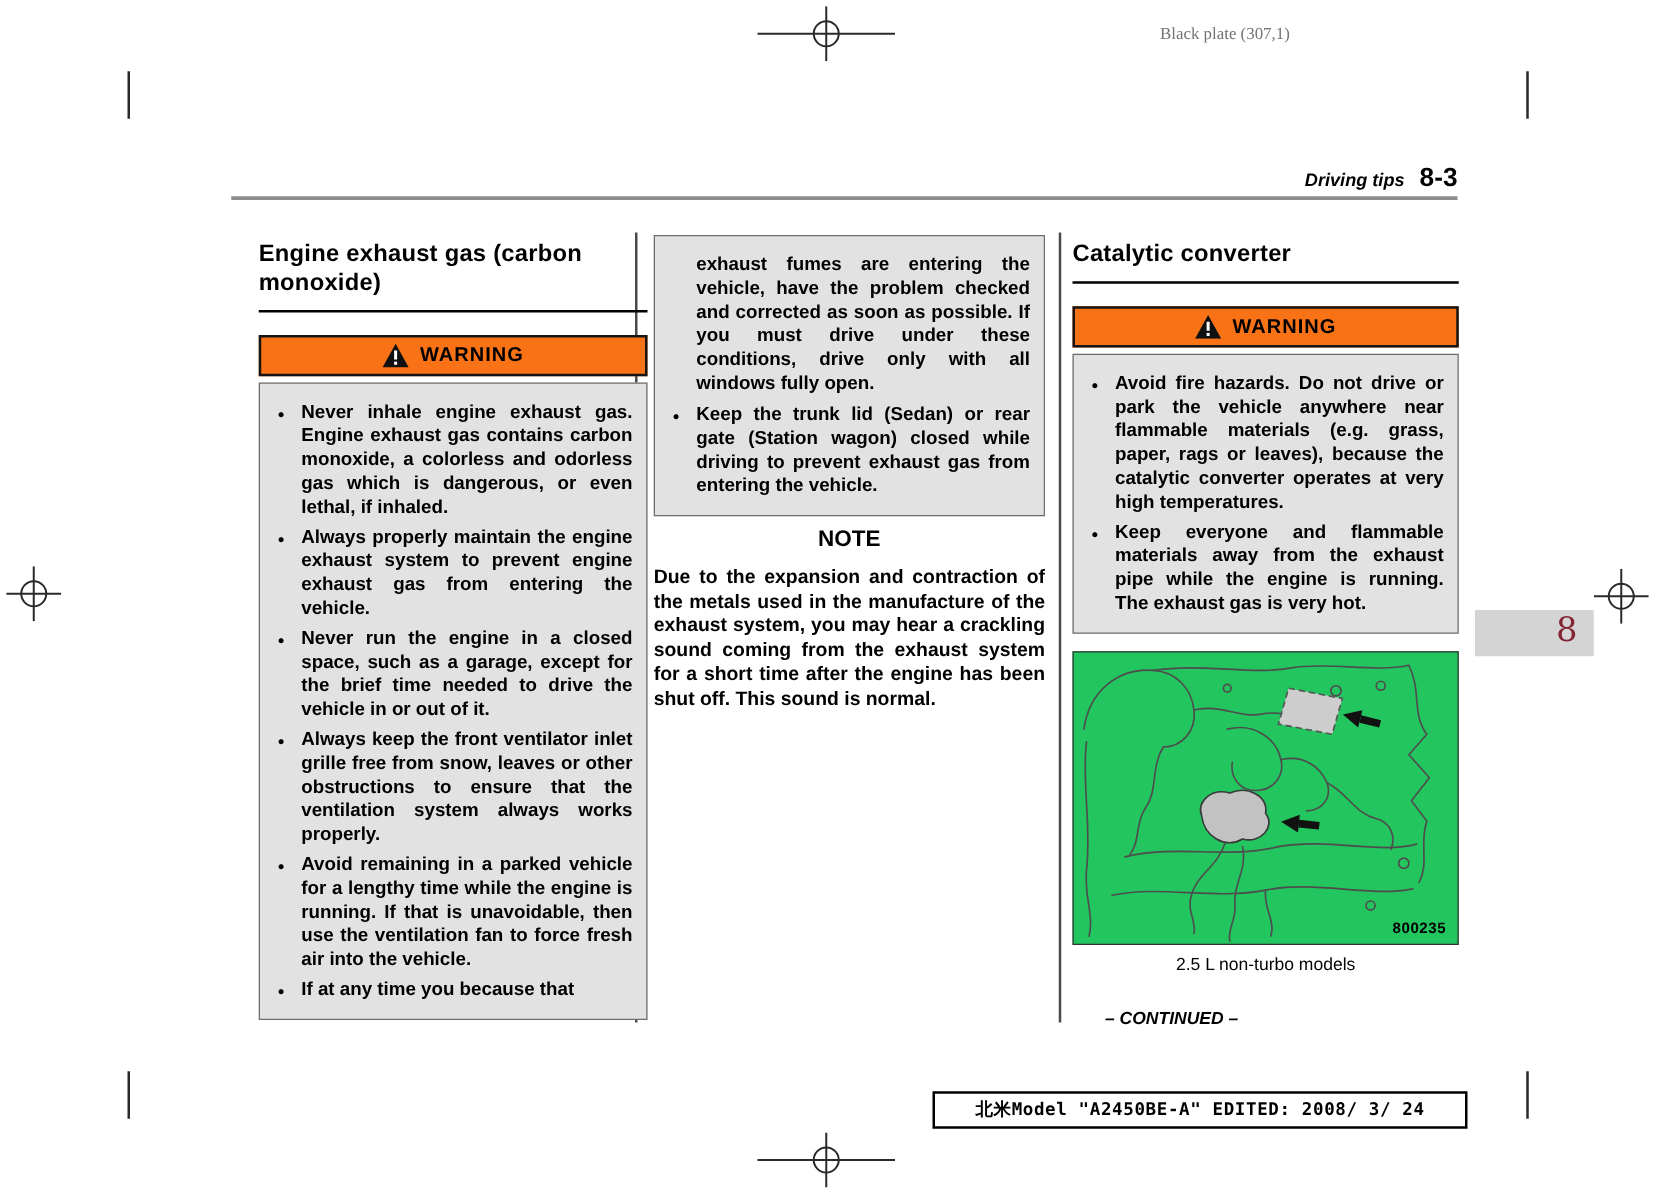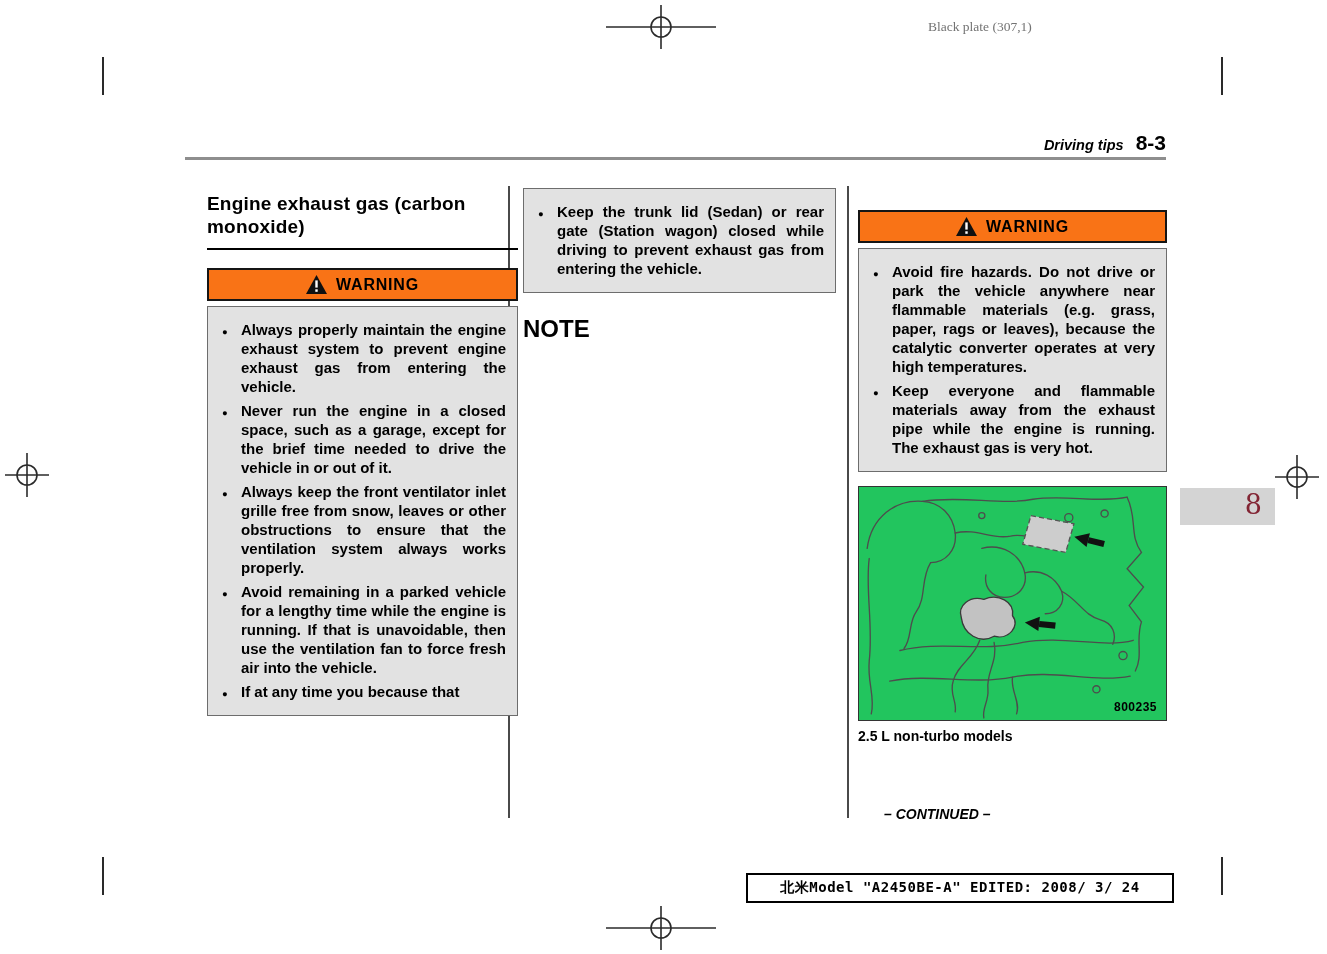--- a/index.html
+++ b/index.html
@@ -50,28 +50,28 @@
     position:relative; padding-left:21px; font-size:15px; line-height:19px;
     font-weight:700; text-align:justify; margin-bottom:5px;
   }
   ul.bullets li::before { content:"\25CF"; position:absolute; left:2px; top:2px; font-size:9.5px; }
   .cont-text {
     margin-left:21px; font-size:15px; line-height:19px; font-weight:700;
     text-align:justify; margin-bottom:6px;
   }
 
   
-  .note-title { font-size:24px; font-weight:700; margin:22px 0 10px 0; }
+  .note-title { font-size:18px; font-weight:700; margin:8px 0 10px 0;text-align:center; }
   .note-text { font-size:15.5px; line-height:19.5px; font-weight:700; text-align:justify; }
 
   
   .figure { margin-top:14px; border:1.5px solid #333; height:233px; position:relative; background:#22c55e; }
   .figure svg { display:block; width:100%; height:100%; }
   .figure-code { position:absolute; right:9px; bottom:6px; font-size:12px; font-weight:600; letter-spacing:0.5px; }
-  .figure-caption { font-size:14px; font-weight:700; margin-top:7px; }
+  .figure-caption { font-size:14px; font-weight:400; margin-top:7px;text-align:center; }
 
   .continued { position:absolute; left:884px; top:806px; width:309px; text-align:left;
     font-size:14px; font-weight:700; font-style:italic; }
 
   
   .footer-box {
     position:absolute; left:746px; top:873px; width:424px; height:26px;
     border:2px solid #000; display:flex; align-items:center; justify-content:center;
     font-family:"DejaVu Sans Mono", monospace; font-weight:700; font-size:14px; letter-spacing:0.5px;
   }
@@ -131,41 +131,45 @@
           <rect x="9.3" y="5.4" width="2.4" height="7.2" fill="#ffffff"></rect>
           <rect x="9.3" y="14.3" width="2.4" height="2.5" fill="#ffffff"></rect>
         </svg>
       </span>
       <span class="warn-label">WARNING</span>
     </div>
 
     <div class="warn-body">
       <ul class="bullets">
 
+      <li>Never inhale engine exhaust gas. Engine exhaust gas contains carbon monoxide, a colorless and odorless gas which is dangerous, or even lethal, if inhaled.</li>
           <li>Always properly maintain the engine exhaust system to prevent engine exhaust gas from entering the vehicle.</li>
           <li>Never run the engine in a closed space, such as a garage, except for the brief time needed to drive the vehicle in or out of it.</li>
           <li>Always keep the front ventilator inlet grille free from snow, leaves or other obstructions to ensure that the ventilation system always works properly.</li>
           <li>Avoid remaining in a parked vehicle for a lengthy time while the engine is running. If that is unavoidable, then use the ventilation fan to force fresh air into the vehicle.</li>
           <li>If at any time you because that</li>
         </ul>
     </div>
   </div>
 
   <div class="col" id="col2">
     <div class="warn-body" style="margin-top:0;">
+      <div class="cont-text">exhaust fumes are entering the vehicle, have the problem checked and corrected as soon as possible. If you must drive under these conditions, drive only with all windows fully open.</div>
       <ul class="bullets">
 
       <li>Keep the trunk lid (Sedan) or rear gate (Station wagon) closed while driving to prevent exhaust gas from entering the vehicle.</li>
         </ul>
     </div>
 
     <div class="note-title">NOTE</div>
+    <div class="note-text">Due to the expansion and contraction of the metals used in the manufacture of the exhaust system, you may hear a crackling sound coming from the exhaust system for a short time after the engine has been shut off. This sound is normal.</div>
   </div>
 
   <div class="col" id="col3">
+    <div class="col-title">Catalytic converter</div>
 
     <div class="warn-head">
       <span class="warn-tri">
         <svg width="21" height="19" viewBox="0 0 21 19">
           <path d="M10.5 0 L21 19 L0 19 Z" fill="#101010"></path>
           <rect x="9.3" y="5.4" width="2.4" height="7.2" fill="#ffffff"></rect>
           <rect x="9.3" y="14.3" width="2.4" height="2.5" fill="#ffffff"></rect>
         </svg>
       </span>
       <span class="warn-label">WARNING</span>

